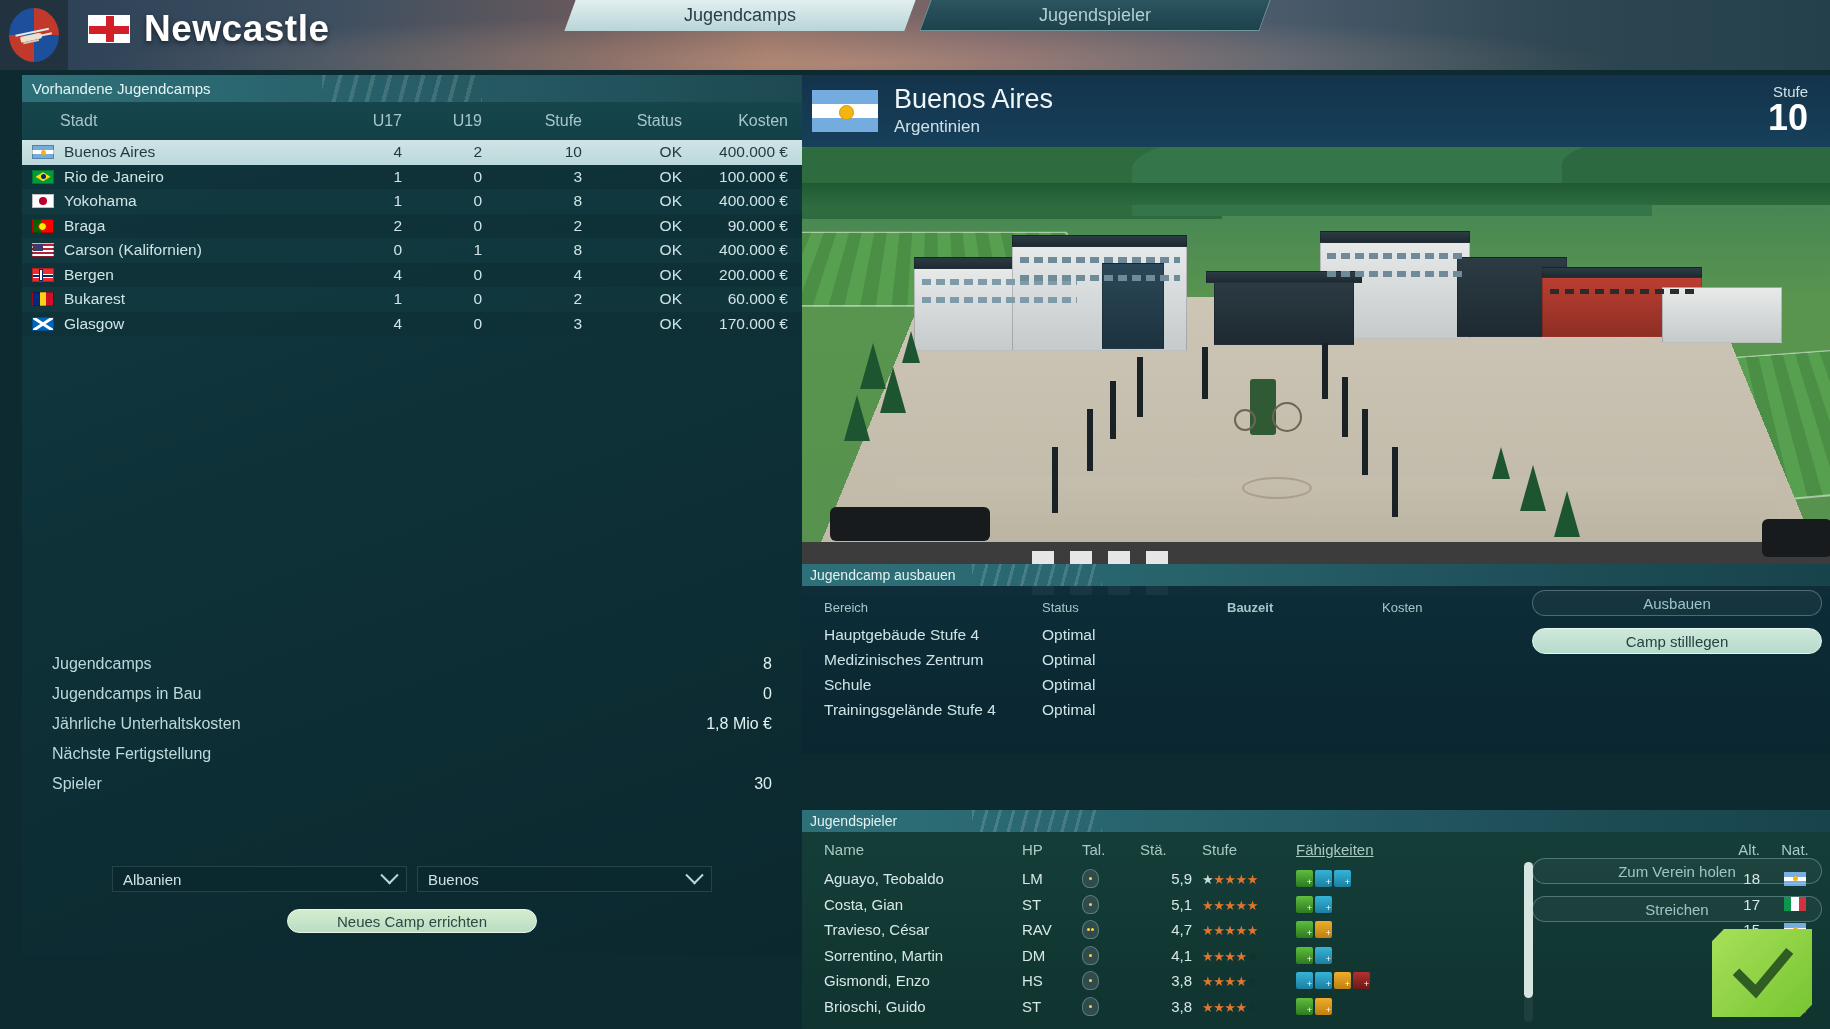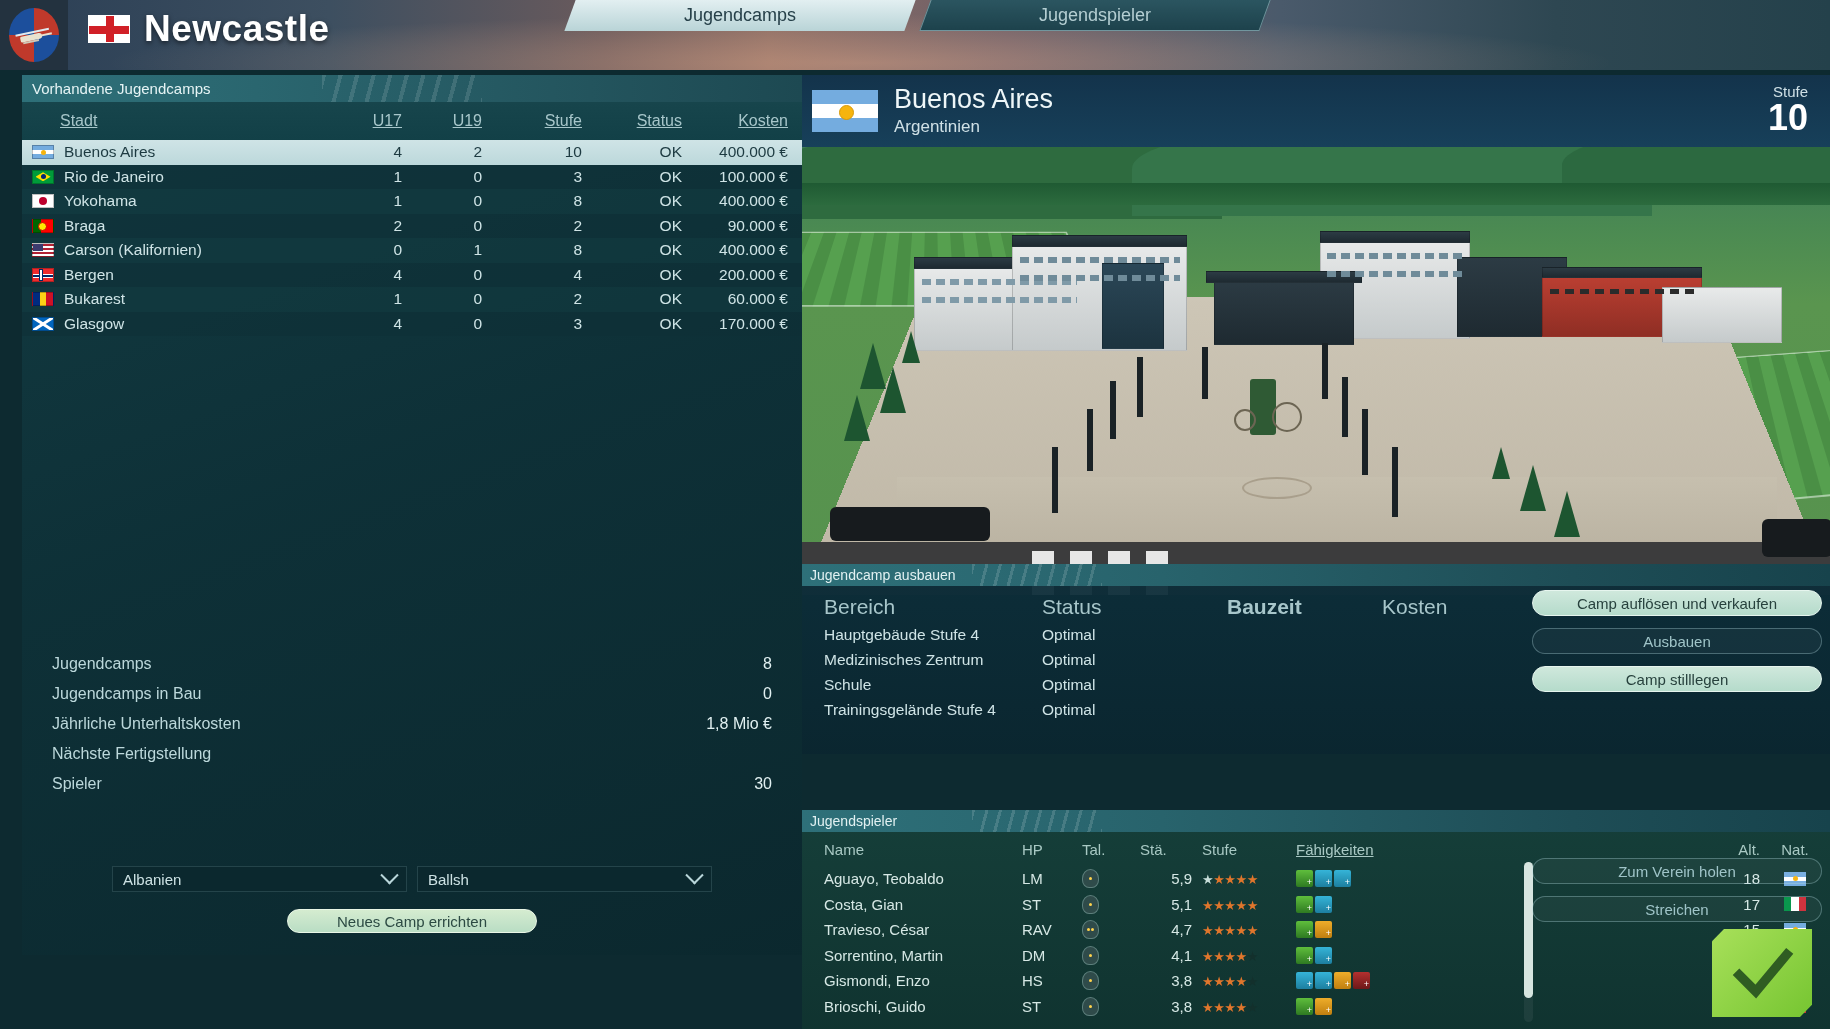--- a/index.html
+++ b/index.html
@@ -87,21 +87,20 @@
     color:#e6f4f5; font-size:15px; position:relative; overflow:hidden;
   }
   .panel-title .slashes{
     position:absolute; left:300px; top:0; height:100%; width:160px;
     background:repeating-linear-gradient(105deg, rgba(255,255,255,.12) 0 4px, rgba(255,255,255,0) 4px 16px);
   }
   #camps-head{
     display:flex; height:38px; align-items:center;
     font-size:16px; color:#a7c6ca;
     background:linear-gradient(180deg,#17454c,#124047);
-    text-decoration:underline;
   }
   #camps-head .c-city{flex:0 0 300px; padding-left:38px;}
   #camps-head .c-u17{flex:0 0 80px; text-align:right;}
   #camps-head .c-u19{flex:0 0 80px; text-align:right;}
   #camps-head .c-lvl{flex:0 0 100px; text-align:right;}
   #camps-head .c-sta{flex:0 0 100px; text-align:right;}
   #camps-head .c-cost{flex:1; text-align:right; padding-right:14px;}
 
   .camp-row{
     display:flex; height:24.5px; align-items:center; font-size:15.5px; color:#cfe4e6;
@@ -202,21 +201,21 @@
   .lamp{ position:absolute; width:6px; background:#1a2226; }
   .bus{ position:absolute; background:#171b1e; border-radius:6px; }
   .road{ position:absolute; background:#3c3c3d; }
   .stripe{ position:absolute; background:#e6e6e6; }
 
   
   #expand-panel{
     position:absolute; left:802px; top:564px; width:1028px; height:190px;
     background:linear-gradient(180deg, rgba(13,46,58,.95), rgba(11,38,48,.95));
   }
-  #expand-head{ display:flex; height:36px; align-items:center; font-size:21px; color:#a7c6ca; padding-top:6px;}
+  #expand-head{ display:flex; height:36px; align-items:center; font-size:13px; color:#a7c6ca; padding-top:6px;}
   #expand-head .e-b{flex:0 0 240px; padding-left:22px;}
   #expand-head .e-s{flex:0 0 185px;}
   #expand-head .e-z{flex:0 0 155px;font-weight:bold;}
   #expand-head .e-k{flex:0 0 160px;}
   .exp-row{ display:flex; height:25px; align-items:center; font-size:15.5px; color:#cfe4e6; }
   .exp-row .e-b{flex:0 0 240px; padding-left:22px;}
   .exp-row .e-s{flex:0 0 185px;}
   .exp-row .e-z{flex:0 0 155px;}
   .exp-row .e-k{flex:0 0 160px;}
 
@@ -452,21 +451,21 @@
       </div>
     </div>
 
   <div id="left-controls">
     <div class="dd-wrap">
       <div class="dd">
         <span>Albanien</span>
         <span class="chev"></span>
       </div>
       <div class="dd">
-        <span>Ballsh</span>
+        <span>Buenos</span>
         <span class="chev"></span>
       </div>
     </div>
     <div id="new-camp-btn">Neues Camp errichten</div>
   </div>
 </div>
 
 <div id="right-top">
   <div id="rt-header">
     <div id="ar-flag-big"></div>
@@ -581,21 +580,20 @@
         <div class="e-k"></div>
       </div>
       <div class="exp-row">
         <div class="e-b">Trainingsgelände Stufe 4</div>
         <div class="e-s">Optimal</div>
         <div class="e-z"></div>
         <div class="e-k"></div>
       </div>
     </div>
   <div class="side-btns" id="expand-buttons">
-      <div class="btn light">Camp auflösen und verkaufen</div>
       <div class="btn ghost">Ausbauen</div>
       <div class="btn light">Camp stilllegen</div>
     </div>
 </div>
 
 <div id="players-panel">
   <div class="panel-sub-title">
     <span>Jugendspieler</span>
     <div class="slashes"></div>
   </div>

